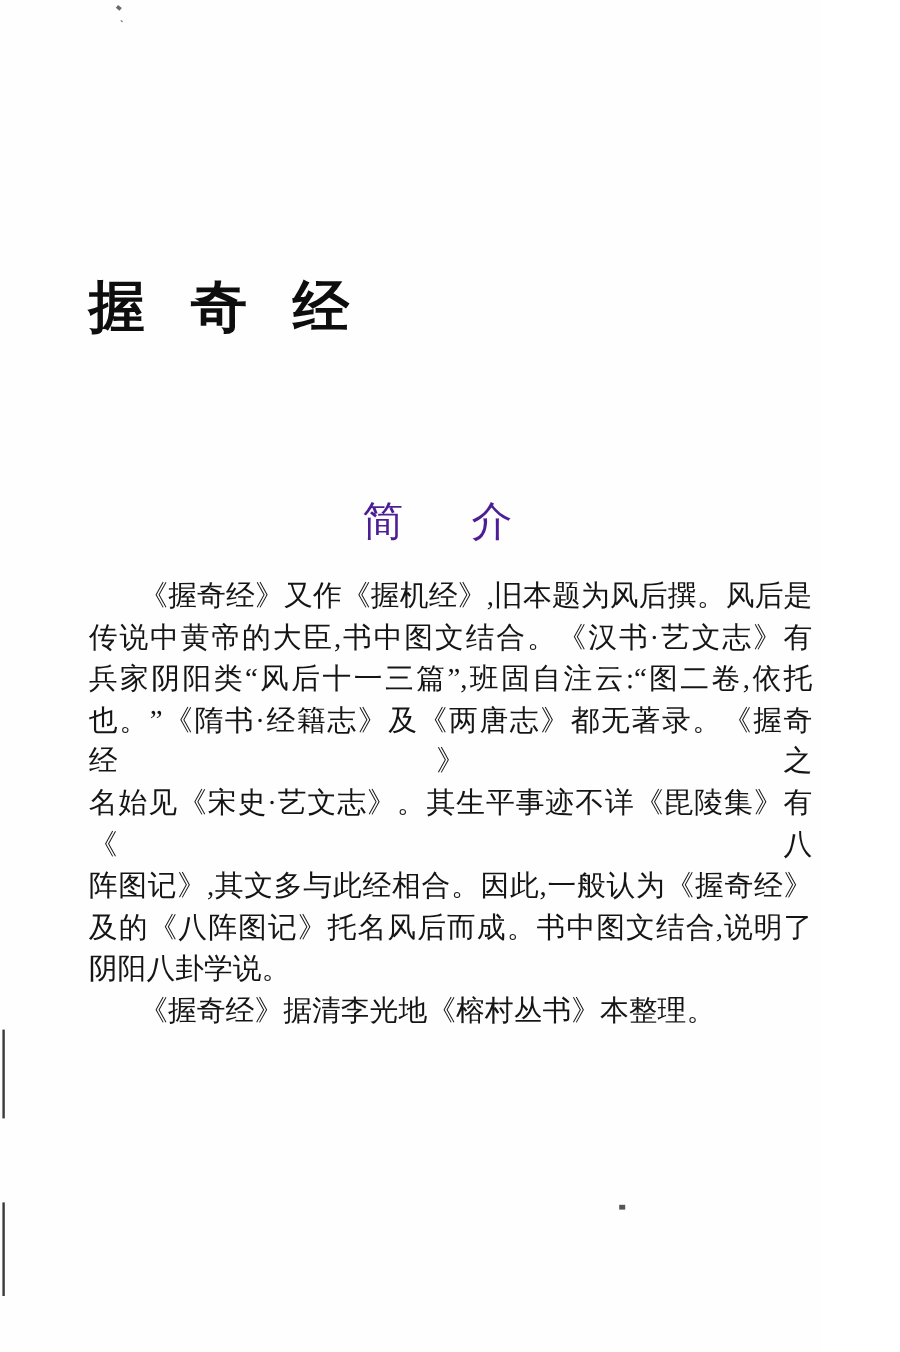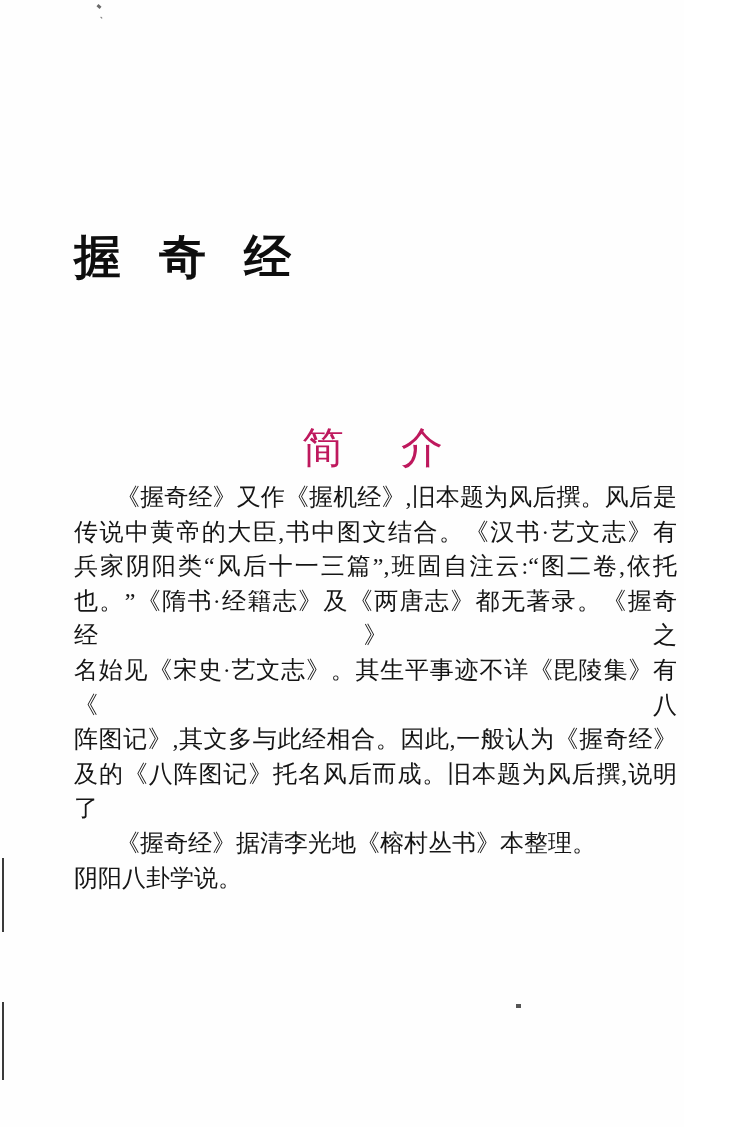--- a/index.html
+++ b/index.html
@@ -26,25 +26,25 @@
     letter-spacing: 38px;
     line-height: 1.2;
     color: #0e0e0e;
     white-space: nowrap;
   }
   
   .section-heading {
     position: absolute;
     left: 302px;
     top: 388px;
-    font-size: 42px;
+    font-size: 34px;
     font-weight: 400;
     letter-spacing: 57px;
     line-height: 1.2;
-    color: #be185d;
+    color: #4c1d95;
     white-space: nowrap;
   }
   
   .body-block {
     position: absolute;
     left: 74px;
     top: 455px;
     width: 603px;
     font-size: 24px;
     line-height: 34.6px;
@@ -111,22 +111,22 @@
 
   <h2 class="section-heading">简介</h2>
 
   <div class="body-block">
     <div class="body-line indent">《握奇经》又作《握机经》,旧本题为风后撰。风后是</div>
     <div class="body-line">传说中黄帝的大臣,书中图文结合。《汉书·艺文志》有</div>
     <div class="body-line">兵家阴阳类“风后十一三篇”,班固自注云:“图二卷,依托</div>
     <div class="body-line">也。”《隋书·经籍志》及《两唐志》都无著录。《握奇经》之</div>
     <div class="body-line">名始见《宋史·艺文志》。其生平事迹不详《毘陵集》有《八</div>
     <div class="body-line">阵图记》,其文多与此经相合。因此,一般认为《握奇经》</div>
-    <div class="body-line">及的《八阵图记》托名风后而成。旧本题为风后撰,说明了</div>
+    <div class="body-line">及的《八阵图记》托名风后而成。书中图文结合,说明了</div>
+    <div class="body-line para-end">阴阳八卦学说。</div>
     <div class="body-line indent para-end">《握奇经》据清李光地《榕村丛书》本整理。</div>
-    <div class="body-line para-end">阴阳八卦学说。</div>
   </div>
 
   <div class="speck-bottom"></div>
   <div class="edge-line-1"></div>
   <div class="edge-line-2"></div>
 
 </div>
 
 </body></html>

